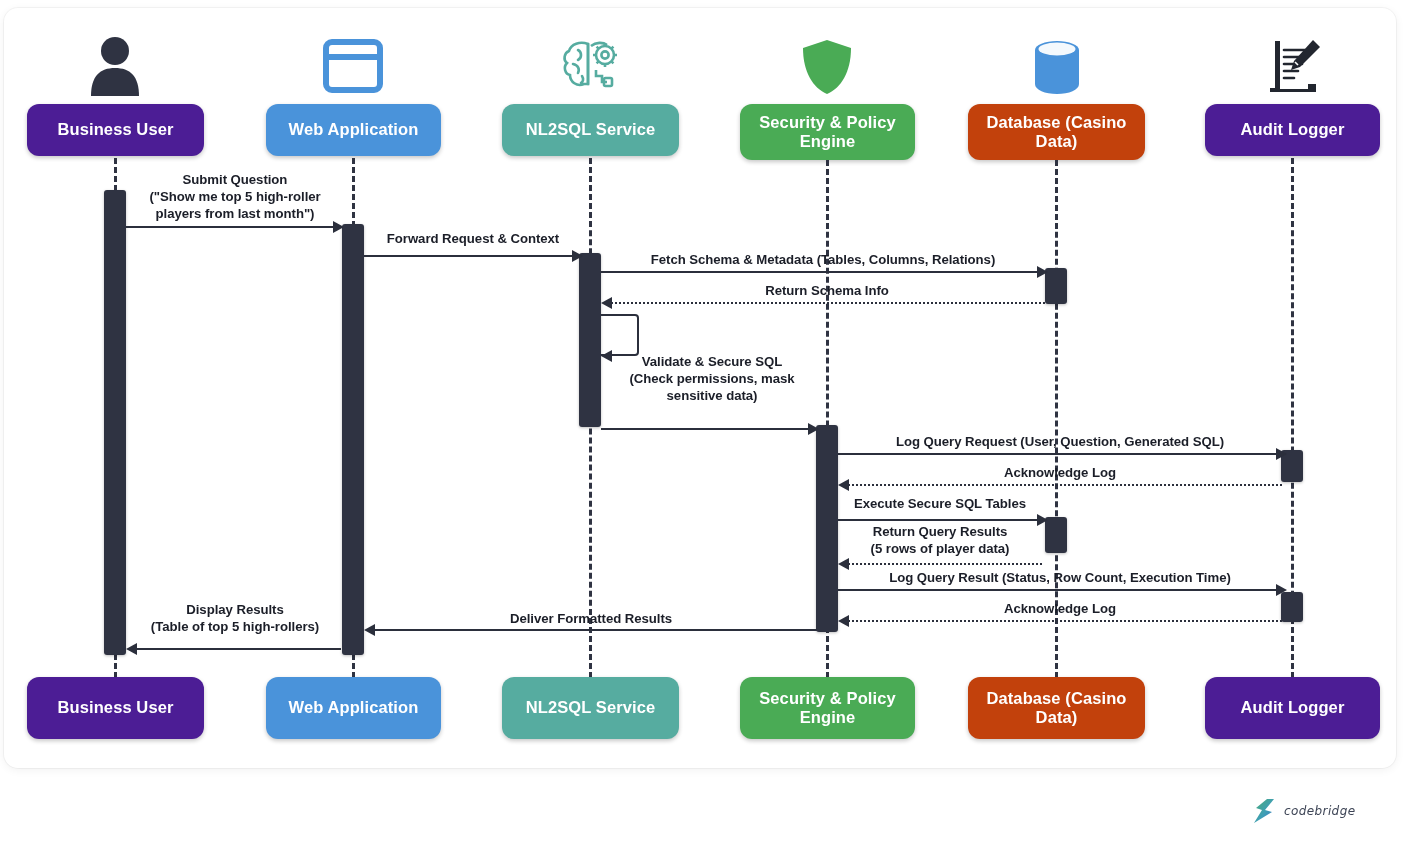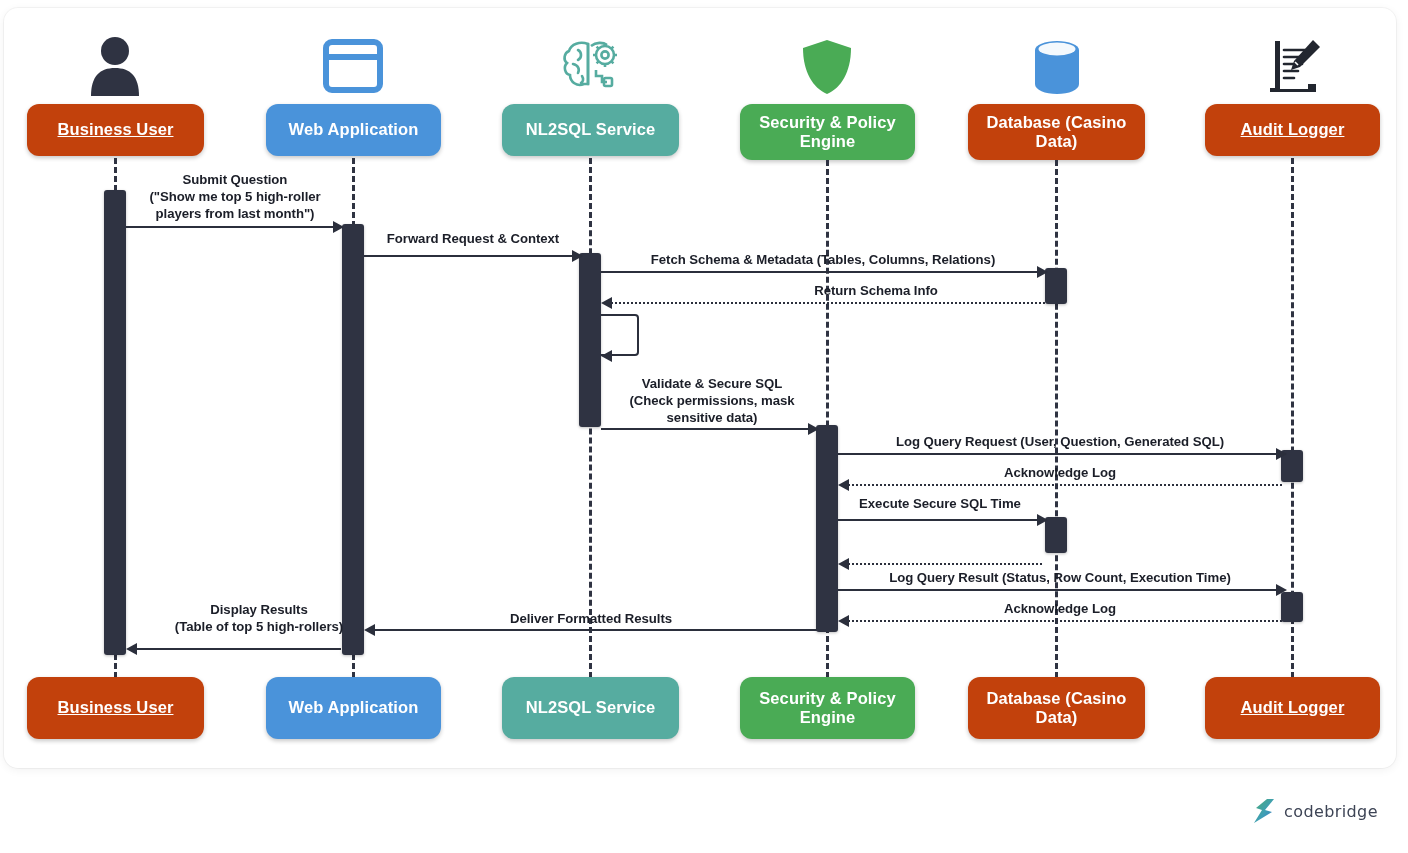--- a/index.html
+++ b/index.html
@@ -36,21 +36,21 @@
     justify-content: center;
     text-align: center;
     color: #ffffff;
     font-weight: bold;
     font-size: 16.5px;
     line-height: 1.18;
     letter-spacing: 0.1px;
     padding: 4px 6px;
     box-shadow: 0 2px 4px rgba(0,0,0,0.22);
   }
-  .c-dark  { background: #c2410c; text-decoration: underline; }
+  .c-dark  { background: #4c1d95; }
   .c-blue  { background: #4a93da; }
   .c-teal  { background: #56aca0; }
   .c-green { background: #4aab55; }
   .c-dbblue{ background: #c2410c; }
 
   .actor-icon {
     position: absolute;
     display: flex;
     align-items: flex-end;
     justify-content: center;
@@ -112,24 +112,25 @@
     border-radius: 0 4px 4px 0;
   }
   
   .logo {
     position: absolute;
     display: flex;
     align-items: center;
     gap: 9px;
   }
   .logo-text {
-    font-size: 16px;
+    font-size: 12px;
     color: #3d4455;
     letter-spacing: 0.4px;
     font-family: "DejaVu Sans", sans-serif;
+    font-style: italic;
   }
 </style>
 </head>
 <body>
 
 <div id="page">
 
   <div class="card"></div>
 
   <div class="actor-icon" style="left:85px; top:34px; width:60px; height:62px;">
@@ -247,61 +248,63 @@
   <div class="arrowhead right" style="left:333px; top:221px;"></div>
 
   <div class="msg-label" style="left:366px; top:231px; width:214px;">Forward Request &amp; Context</div>
   <div class="msg-line" style="left:364px; top:255px; width:212px;"></div>
   <div class="arrowhead right" style="left:572px; top:250px;"></div>
 
   <div class="msg-label" style="left:601px; top:252px; width:444px;">Fetch Schema &amp; Metadata (Tables, Columns, Relations)</div>
   <div class="msg-line" style="left:601px; top:271px; width:440px;"></div>
   <div class="arrowhead right" style="left:1037px; top:266px;"></div>
 
-  <div class="msg-label" style="left:636px; top:283px; width:392px;padding-left:44px;">Return Schema Info</div>
+  <div class="msg-label" style="left:587px; top:283px; width:392px;padding-left:44px;">Return Schema Info</div>
   <div class="msg-line dotted" style="left:604px; top:302px; width:441px;"></div>
   <div class="arrowhead left" style="left:601px; top:297px;"></div>
 
   <div class="self-loop" style="left:601px; top:314px; width:38px; height:42px;"></div>
   <div class="arrowhead left" style="left:601px; top:350px;"></div>
 
-  <div class="msg-label" style="left:603px; top:376px; width:218px;">Validate &amp; Secure SQL
+  <div class="msg-label" style="left:603px; top:354px; width:218px;">Validate &amp; Secure SQL
 (Check permissions, mask
 sensitive data)</div>
   <div class="msg-line" style="left:601px; top:428px; width:212px;"></div>
   <div class="arrowhead right" style="left:808px; top:423px;"></div>
 
   <div class="msg-label" style="left:838px; top:434px; width:444px;">Log Query Request (User, Question, Generated SQL)</div>
   <div class="msg-line" style="left:838px; top:453px; width:442px;"></div>
   <div class="arrowhead right" style="left:1276px; top:448px;"></div>
 
   <div class="msg-label" style="left:838px; top:465px; width:444px;">Acknowledge Log</div>
   <div class="msg-line dotted" style="left:841px; top:484px; width:441px;"></div>
   <div class="arrowhead left" style="left:838px; top:479px;"></div>
 
-  <div class="msg-label" style="left:840px; top:496px; width:200px;">Execute Secure SQL Time</div>
+  <div class="msg-label" style="left:840px; top:496px; width:200px;">Execute Secure SQL Tables</div>
   <div class="msg-line" style="left:838px; top:519px; width:204px;"></div>
   <div class="arrowhead right" style="left:1037px; top:514px;"></div>
 
+  <div class="msg-label" style="left:840px; top:524px; width:200px;">Return Query Results
+(5 rows of player data)</div>
   <div class="msg-line dotted" style="left:841px; top:563px; width:201px;"></div>
   <div class="arrowhead left" style="left:838px; top:558px;"></div>
 
   <div class="msg-label" style="left:838px; top:570px; width:444px;">Log Query Result (Status, Row Count, Execution Time)</div>
   <div class="msg-line" style="left:838px; top:589px; width:442px;"></div>
   <div class="arrowhead right" style="left:1276px; top:584px;"></div>
 
   <div class="msg-label" style="left:838px; top:601px; width:444px;">Acknowledge Log</div>
   <div class="msg-line dotted" style="left:841px; top:620px; width:441px;"></div>
   <div class="arrowhead left" style="left:838px; top:615px;"></div>
 
   <div class="msg-label" style="left:462px; top:611px; width:258px;">Deliver Formatted Results</div>
   <div class="msg-line" style="left:367px; top:629px; width:450px;"></div>
   <div class="arrowhead left" style="left:364px; top:624px;"></div>
 
-  <div class="msg-label" style="left:128px; top:602px; width:214px;padding-left:24px;">Display Results
+  <div class="msg-label" style="left:128px; top:602px; width:214px;">Display Results
 (Table of top 5 high-rollers)</div>
   <div class="msg-line" style="left:129px; top:648px; width:212px;"></div>
   <div class="arrowhead left" style="left:126px; top:643px;"></div>
 
   <div class="actor-box c-dark" style="left:27px; top:677px; width:177px; height:62px;">Business User</div>
 
   <div class="actor-box c-blue" style="left:266px; top:677px; width:175px; height:62px;">Web Application</div>
 
   <div class="actor-box c-teal" style="left:502px; top:677px; width:177px; height:62px;">NL2SQL Service</div>
 

